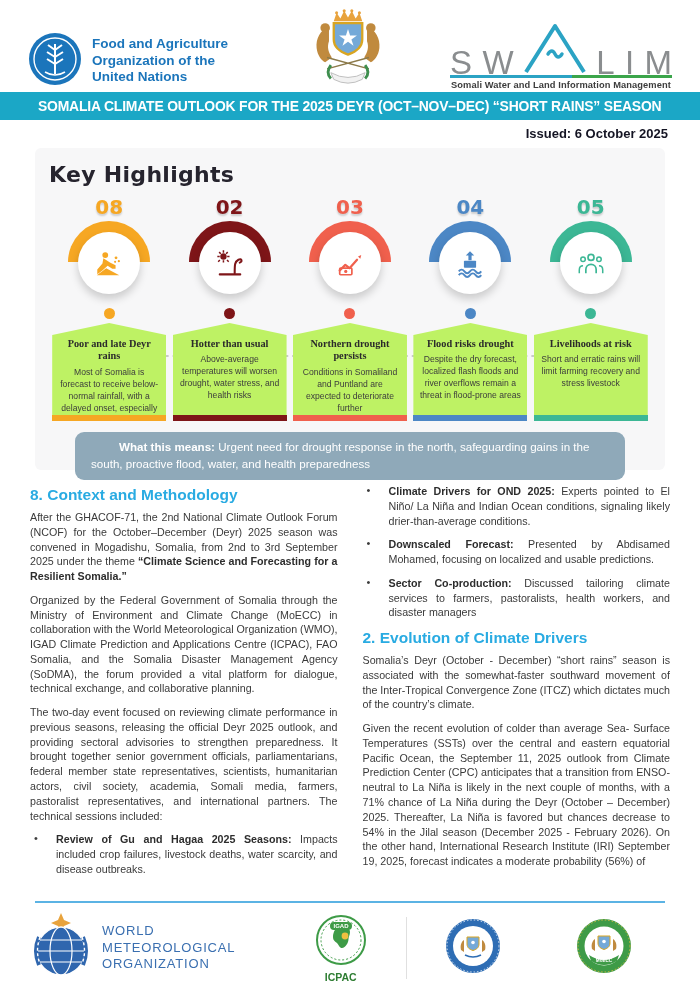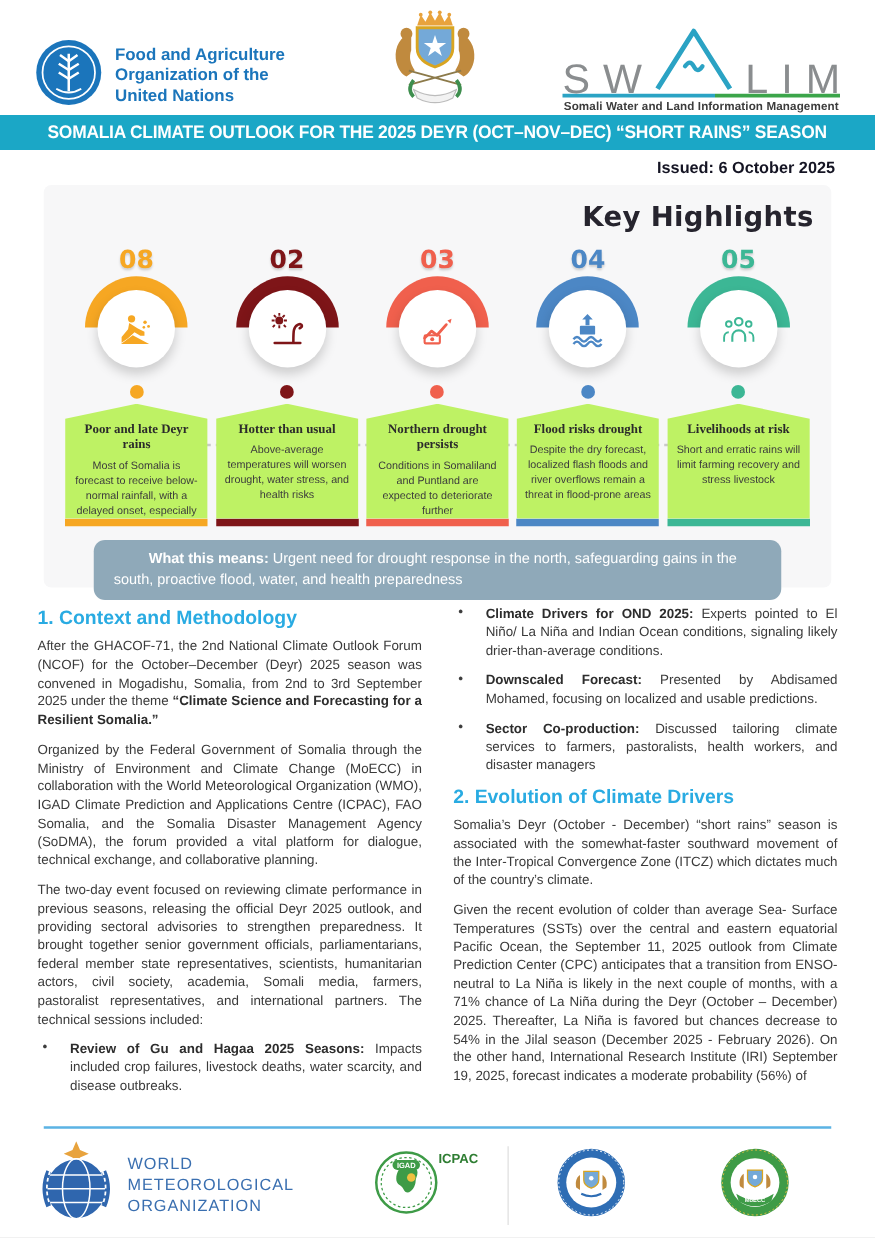--- a/index.html
+++ b/index.html
@@ -20,21 +20,21 @@
 
   
   .banner{position:absolute;top:92px;left:0;width:700px;height:28px;background:#1ba7c6;
           display:flex;align-items:center;justify-content:center;}
   .banner-title{color:#ffffff;font-weight:bold;font-size:14.5px;letter-spacing:-0.2px;transform:scaleX(0.96);white-space:nowrap;}
   .issued{position:absolute;top:126px;right:32px;font-size:13px;font-weight:600;color:#141423;}
 
   
   .hl-card{position:absolute;top:148px;left:35px;width:630px;height:322px;background:#f7f7f8;
            border-radius:6px;box-sizing:border-box;padding:10px 14px 0 14px;}
-  .hl-title{text-align:right;font-family:"DejaVu Sans",sans-serif;font-weight:bold;font-size:22px;
+  .hl-title{text-align:left;font-family:"DejaVu Sans",sans-serif;font-weight:bold;font-size:22px;
             color:#26242e;margin:4px 0 8px 0;letter-spacing:0.3px;}
   .hl-cols{display:flex;position:relative;}
   .hl-dash{position:absolute;left:4px;right:4px;top:160px;border-top:2px dashed #c9c9c9;}
   .hl-col{width:20%;display:flex;flex-direction:column;align-items:center;position:relative;}
   .hl-num{font-family:"DejaVu Sans",sans-serif;font-weight:bold;font-size:20px;height:26px;
           text-shadow:0 2px 2px rgba(0,0,0,0.18);}
   .arch-wrap{position:relative;width:86px;height:80px;}
   .arch{position:absolute;top:0;left:2px;width:82px;height:41px;border-radius:82px 82px 0 0;}
   .disc{position:absolute;top:11px;left:12px;width:62px;height:62px;border-radius:50%;background:#ffffff;
         box-shadow:0 5px 9px rgba(0,0,0,0.18);display:flex;align-items:center;justify-content:center;}
@@ -64,21 +64,21 @@
   .bullet .bdot{width:26px;flex:none;font-size:11px;padding-left:4px;box-sizing:border-box;}
   .bullet p{margin:0;font-size:10.7px;line-height:1.38;text-align:justify;color:#3a3a3a;flex:1;}
   .para b,.bullet b{color:#2d2d2d;}
 
   
   .footer{position:absolute;top:901px;left:0;width:700px;}
   .footer-line{margin:0 35px;border-top:2px solid #5bb3e4;}
   .footer-logos{display:flex;align-items:center;margin:10px 30px 0 30px;}
   .wmo{display:flex;align-items:center;gap:10px;width:245px;}
   .wmo-text{color:#3a6fb0;font-size:13px;letter-spacing:0.8px;line-height:1.3;}
-  .fcell{flex:1;display:flex;flex-direction:row;align-items:flex-start;justify-content:center;}
+  .fcell{flex:1;display:flex;flex-direction:column;align-items:center;justify-content:center;}
   .fcell-divL{border-left:1px solid #e0e0e0;}
   .icpac-label{color:#2e7d32;font-weight:bold;font-size:10.5px;margin-top:1px;}
 </style>
 </head>
 <body>
 
 <div class="page">
 
   <div class="header">
     <div class="fao">
@@ -261,21 +261,21 @@
       </div>
     </div>
 
     <div class="what-bar">
       <b>What this means:</b><span> Urgent need for drought response in the north, safeguarding gains in the south, proactive flood, water, and health preparedness</span>
     </div>
   </div>
 
   <div class="body-cols">
     <div class="col">
-      <div class="sec-h">1. Context and Methodology</div>
+      <div class="sec-h">8. Context and Methodology</div>
       <p class="para"><span>After the GHACOF-71, the 2nd National Climate Outlook Forum (NCOF) for the October–December (Deyr) 2025 season was convened in Mogadishu, Somalia, from 2nd to 3rd September 2025 under the theme </span><b>“Climate Science and Forecasting for a Resilient Somalia.”</b></p>
       <p class="para">Organized by the Federal Government of Somalia through the Ministry of Environment and Climate Change (MoECC) in collaboration with the World Meteorological Organization (WMO), IGAD Climate Prediction and Applications Centre (ICPAC), FAO Somalia, and the Somalia Disaster Management Agency (SoDMA), the forum provided a vital platform for dialogue, technical exchange, and collaborative planning.</p>
       <p class="para">The two-day event focused on reviewing climate performance in previous seasons, releasing the official Deyr 2025 outlook, and providing sectoral advisories to strengthen preparedness. It brought together senior government officials, parliamentarians, federal member state representatives, scientists, humanitarian actors, civil society, academia, Somali media, farmers, pastoralist representatives, and international partners. The technical sessions included:</p>
       <div class="bullet">
         <span class="bdot">•</span>
         <p><b>Review of Gu and Hagaa 2025 Seasons:</b><span> Impacts included crop failures, livestock deaths, water scarcity, and disease outbreaks.</span></p>
       </div>
     </div>
 
     <div class="col">

